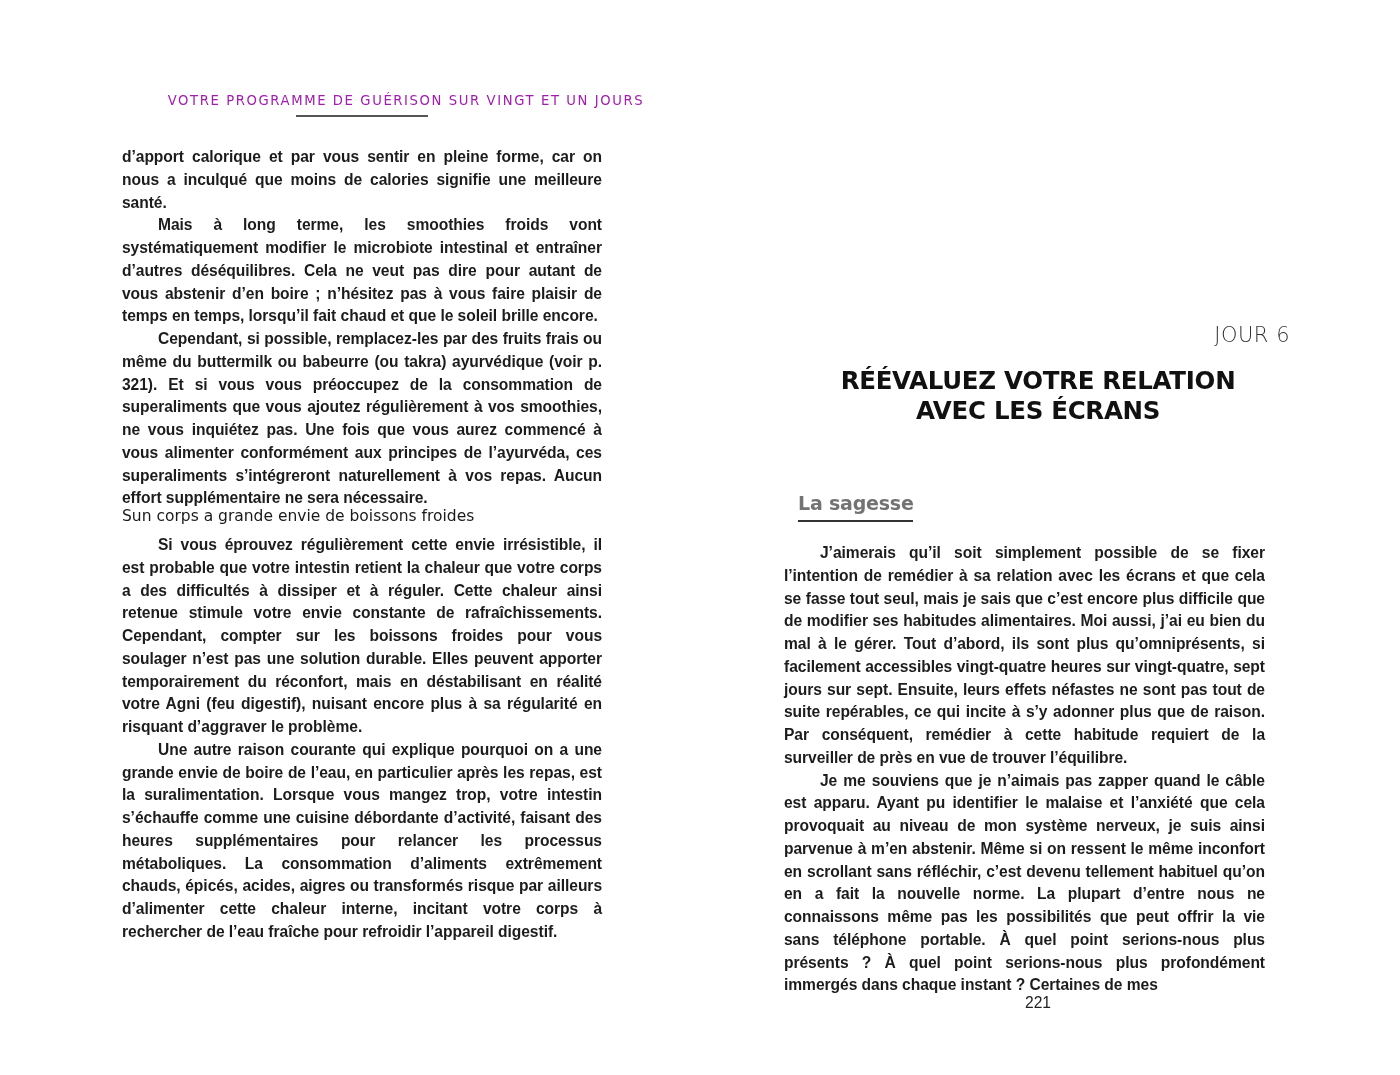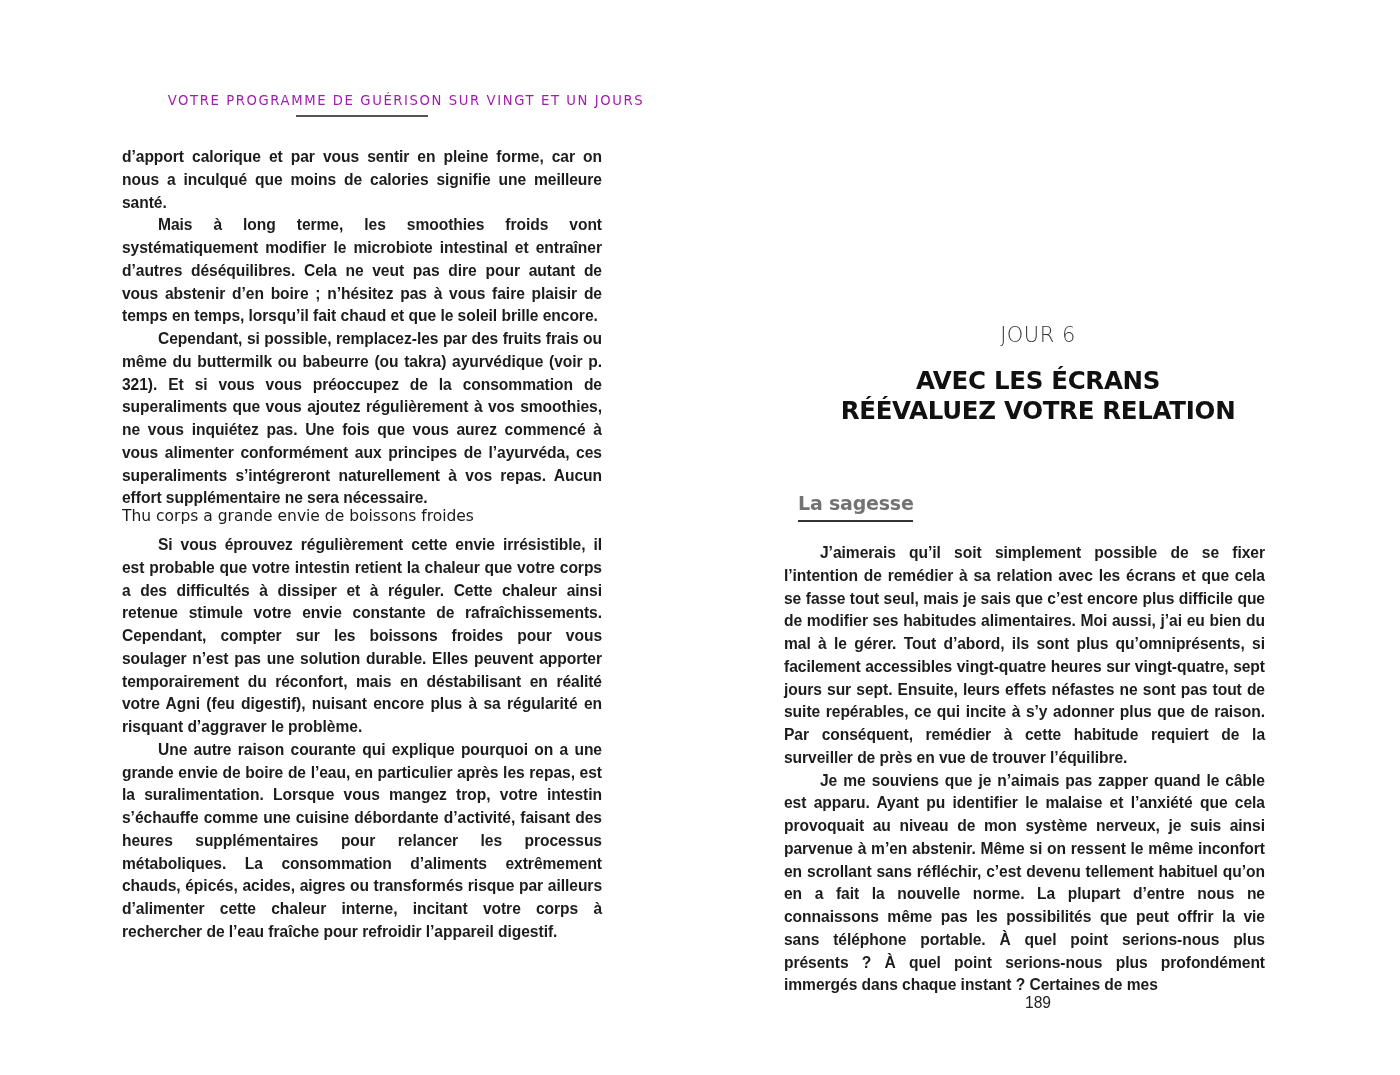--- a/index.html
+++ b/index.html
@@ -81,24 +81,24 @@
     }
     .left-block-2 {
       position: absolute;
       left: 122px;
       top: 534px;
       width: 480px;
     }
 
     .day-label {
       position: absolute;
-      left: 98px;
+      left: 110px;
       top: 323px;
       width: 480px;
-      text-align: center;
+      text-align: right;
       font-family: "DejaVu Sans", sans-serif;
       font-weight: 300;
       font-size: 21px;
       letter-spacing: 0.5px;
       color: #333;
     }
     .chapter-title {
       position: absolute;
       left: 98px;
       top: 366px;
@@ -152,37 +152,37 @@
 <div class="page page-left">
   <div class="running-header">VOTRE PROGRAMME DE GUÉRISON SUR VINGT ET UN JOURS</div>
   <div class="header-rule"></div>
 
   <div class="body-text left-block-1">
     <p class="no-indent">d’apport calorique et par vous sentir en pleine forme, car on nous a inculqué que moins de calories signifie une meilleure santé.</p>
     <p>Mais à long terme, les smoothies froids vont systématiquement modifier le microbiote intestinal et entraîner d’autres déséquilibres. Cela ne veut pas dire pour autant de vous abstenir d’en boire ; n’hé­sitez pas à vous faire plaisir de temps en temps, lorsqu’il fait chaud et que le soleil brille encore.</p>
     <p>Cependant, si possible, remplacez-les par des fruits frais ou même du buttermilk ou babeurre (ou takra) ayurvédique (voir p. 321). Et si vous vous préoccupez de la consommation de superaliments que vous ajoutez régulièrement à vos smoothies, ne vous inquiétez pas. Une fois que vous aurez commencé à vous alimenter confor­mément aux principes de l’ayurvéda, ces superaliments s’intégre­ront naturellement à vos repas. Aucun effort supplémentaire ne sera nécessaire.</p>
   </div>
 
-  <div class="left-subheading">Thu corps a grande envie de boissons froides</div>
+  <div class="left-subheading">Sun corps a grande envie de boissons froides</div>
 
   <div class="body-text left-block-2">
     <p>Si vous éprouvez régulièrement cette envie irrésistible, il est probable que votre intestin retient la chaleur que votre corps a des difficultés à dissiper et à réguler. Cette chaleur ainsi retenue stimule votre envie constante de rafraîchissements. Cependant, compter sur les boissons froides pour vous soulager n’est pas une solution durable. Elles peuvent apporter temporairement du réconfort, mais en déstabilisant en réalité votre Agni (feu digestif), nuisant encore plus à sa régularité en risquant d’aggraver le problème.</p>
     <p>Une autre raison courante qui explique pourquoi on a une grande envie de boire de l’eau, en particulier après les repas, est la suralimen­tation. Lorsque vous mangez trop, votre intestin s’échauffe comme une cuisine débordante d’activité, faisant des heures supplémentaires pour relancer les processus métaboliques. La consommation d’ali­ments extrêmement chauds, épicés, acides, aigres ou transformés risque par ailleurs d’alimenter cette chaleur interne, incitant votre corps à rechercher de l’eau fraîche pour refroidir l’appareil digestif.</p>
   </div>
 </div>
 
 <div class="page page-right">
   <div class="day-label">JOUR 6</div>
   <div class="chapter-title">
+    <div>RÉÉVALUEZ VOTRE RELATION</div>
     <div>AVEC LES ÉCRANS</div>
-    <div>RÉÉVALUEZ VOTRE RELATION</div>
   </div>
 
   <div class="section-heading">La sagesse</div>
   <div class="section-rule"></div>
 
   <div class="body-text right-block">
     <p>J’aimerais qu’il soit simplement possible de se fixer l’intention de remédier à sa relation avec les écrans et que cela se fasse tout seul, mais je sais que c’est encore plus difficile que de modifier ses habitudes alimentaires. Moi aussi, j’ai eu bien du mal à le gérer. Tout d’abord, ils sont plus qu’omniprésents, si facilement accessibles vingt-quatre heures sur vingt-quatre, sept jours sur sept. Ensuite, leurs effets néfastes ne sont pas tout de suite repérables, ce qui incite à s’y adonner plus que de raison. Par conséquent, remédier à cette habitude requiert de la surveiller de près en vue de trouver l’équilibre.</p>
     <p>Je me souviens que je n’aimais pas zapper quand le câble est apparu. Ayant pu identifier le malaise et l’anxiété que cela provo­quait au niveau de mon système nerveux, je suis ainsi parvenue à m’en abstenir. Même si on ressent le même inconfort en scrollant sans réfléchir, c’est devenu tellement habituel qu’on en a fait la nou­velle norme. La plupart d’entre nous ne connaissons même pas les possibilités que peut offrir la vie sans téléphone portable. À quel point serions-nous plus présents ? À quel point serions-nous plus profondément immergés dans chaque instant ? Certaines de mes</p>
   </div>
 
-  <div class="page-number">189</div>
+  <div class="page-number">221</div>
 </div>
 
 </body></html>

